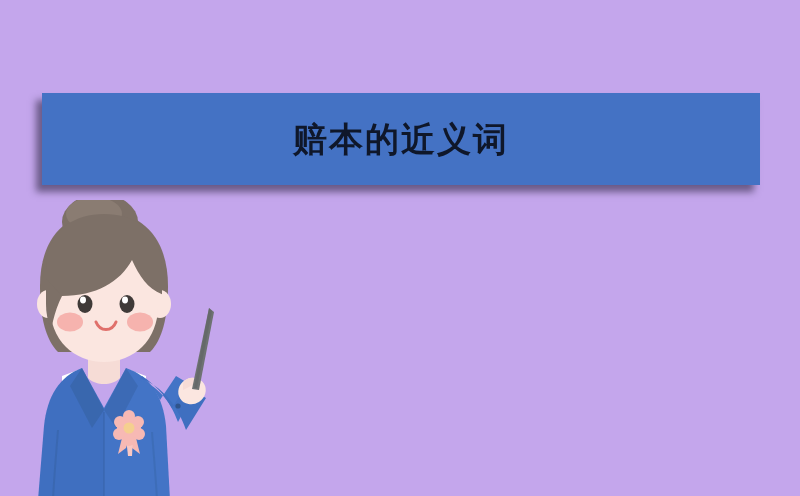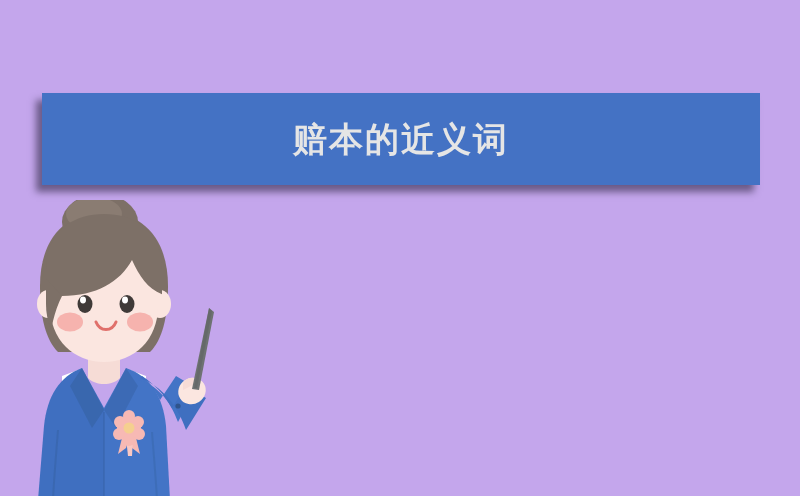--- a/index.html
+++ b/index.html
@@ -29,21 +29,21 @@
     width: 718px;
     height: 92px;
     background: #4472c4;
     box-shadow: -6px 7px 7px rgba(35, 30, 55, 0.55);
     display: flex;
     align-items: center;
     justify-content: center;
     box-sizing: border-box;
   }
   #title-text {
-    color: #e5e5e5;
+    color: #0f172a;
     font-size: 34px;
     font-weight: bold;
     letter-spacing: 2px;
     line-height: 1;
     font-family: "DejaVu Sans", "Liberation Sans", sans-serif;
     white-space: nowrap;
     user-select: none;
   }
 
   

